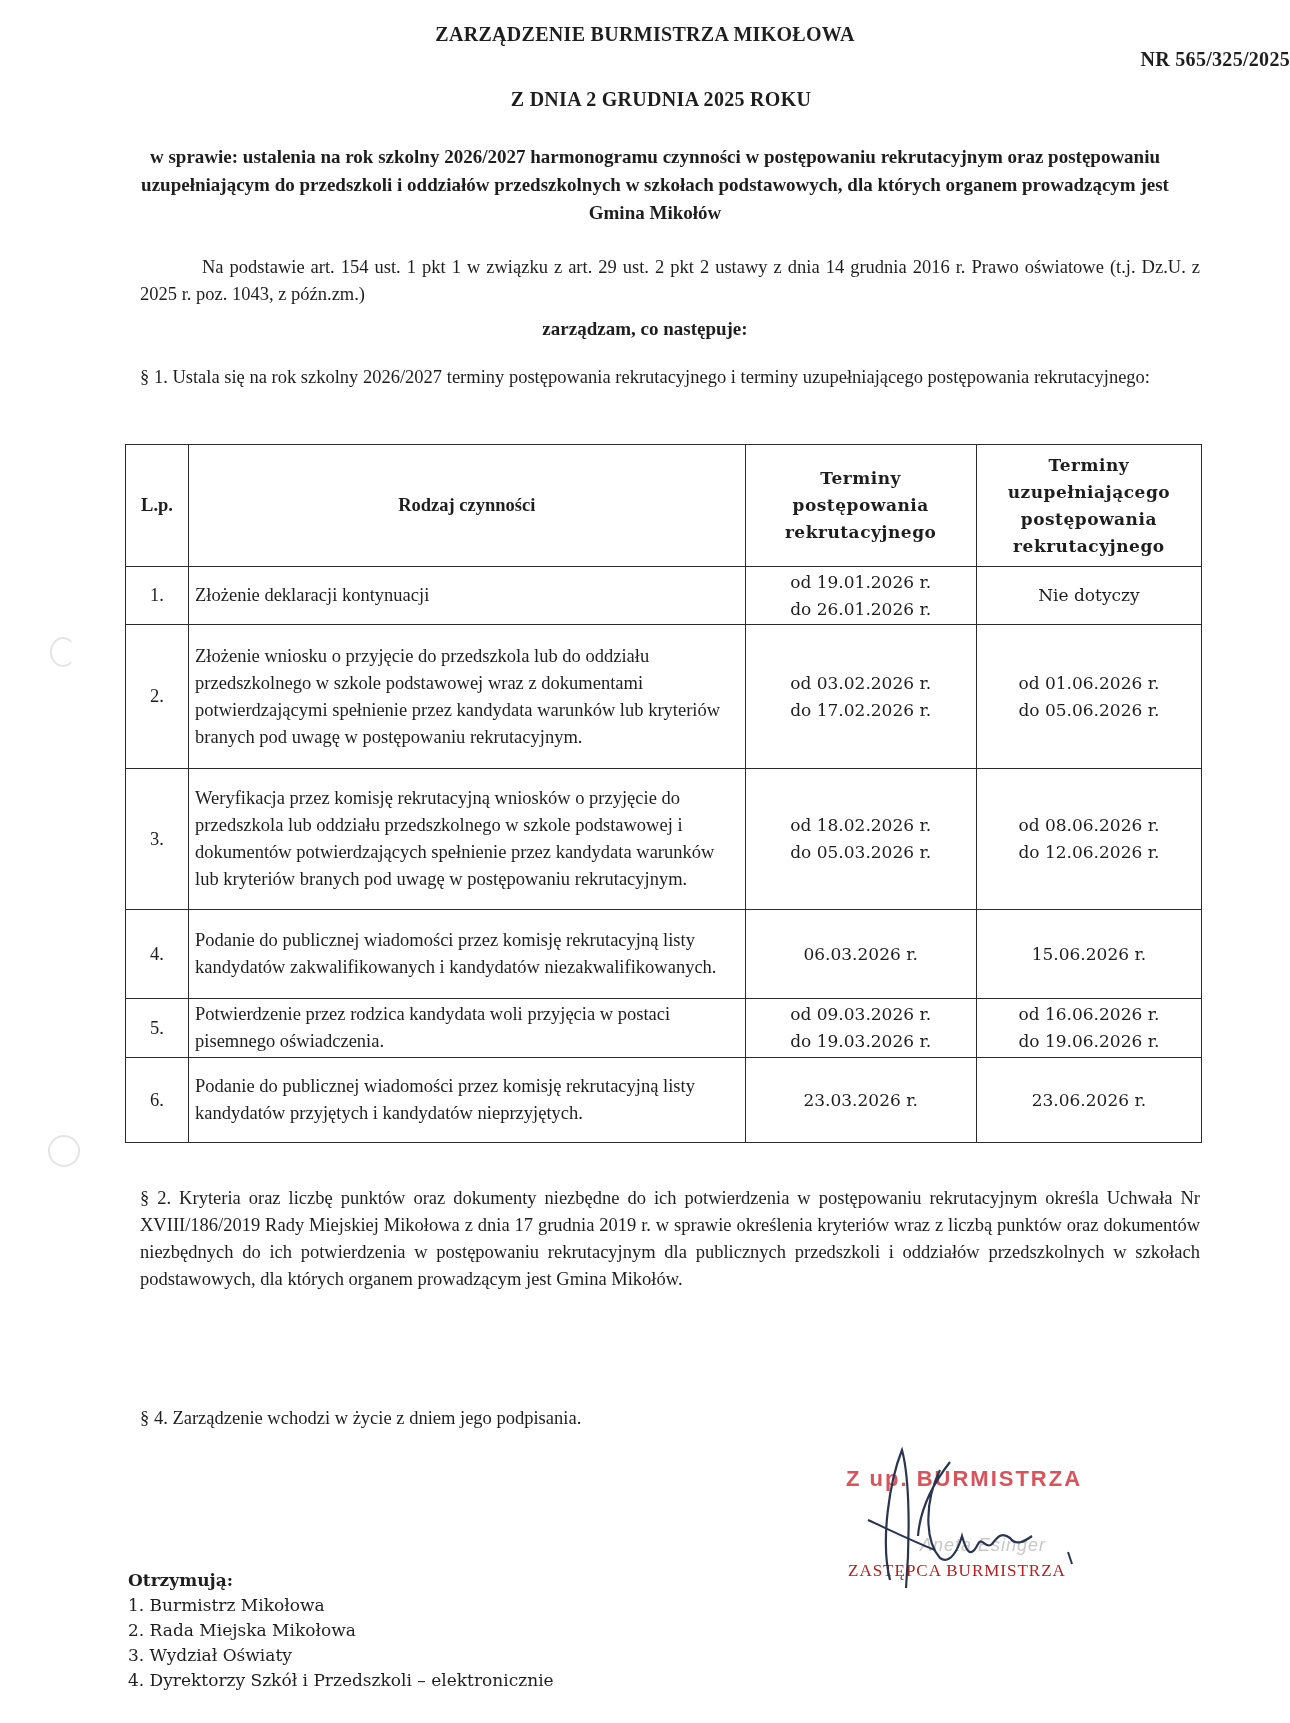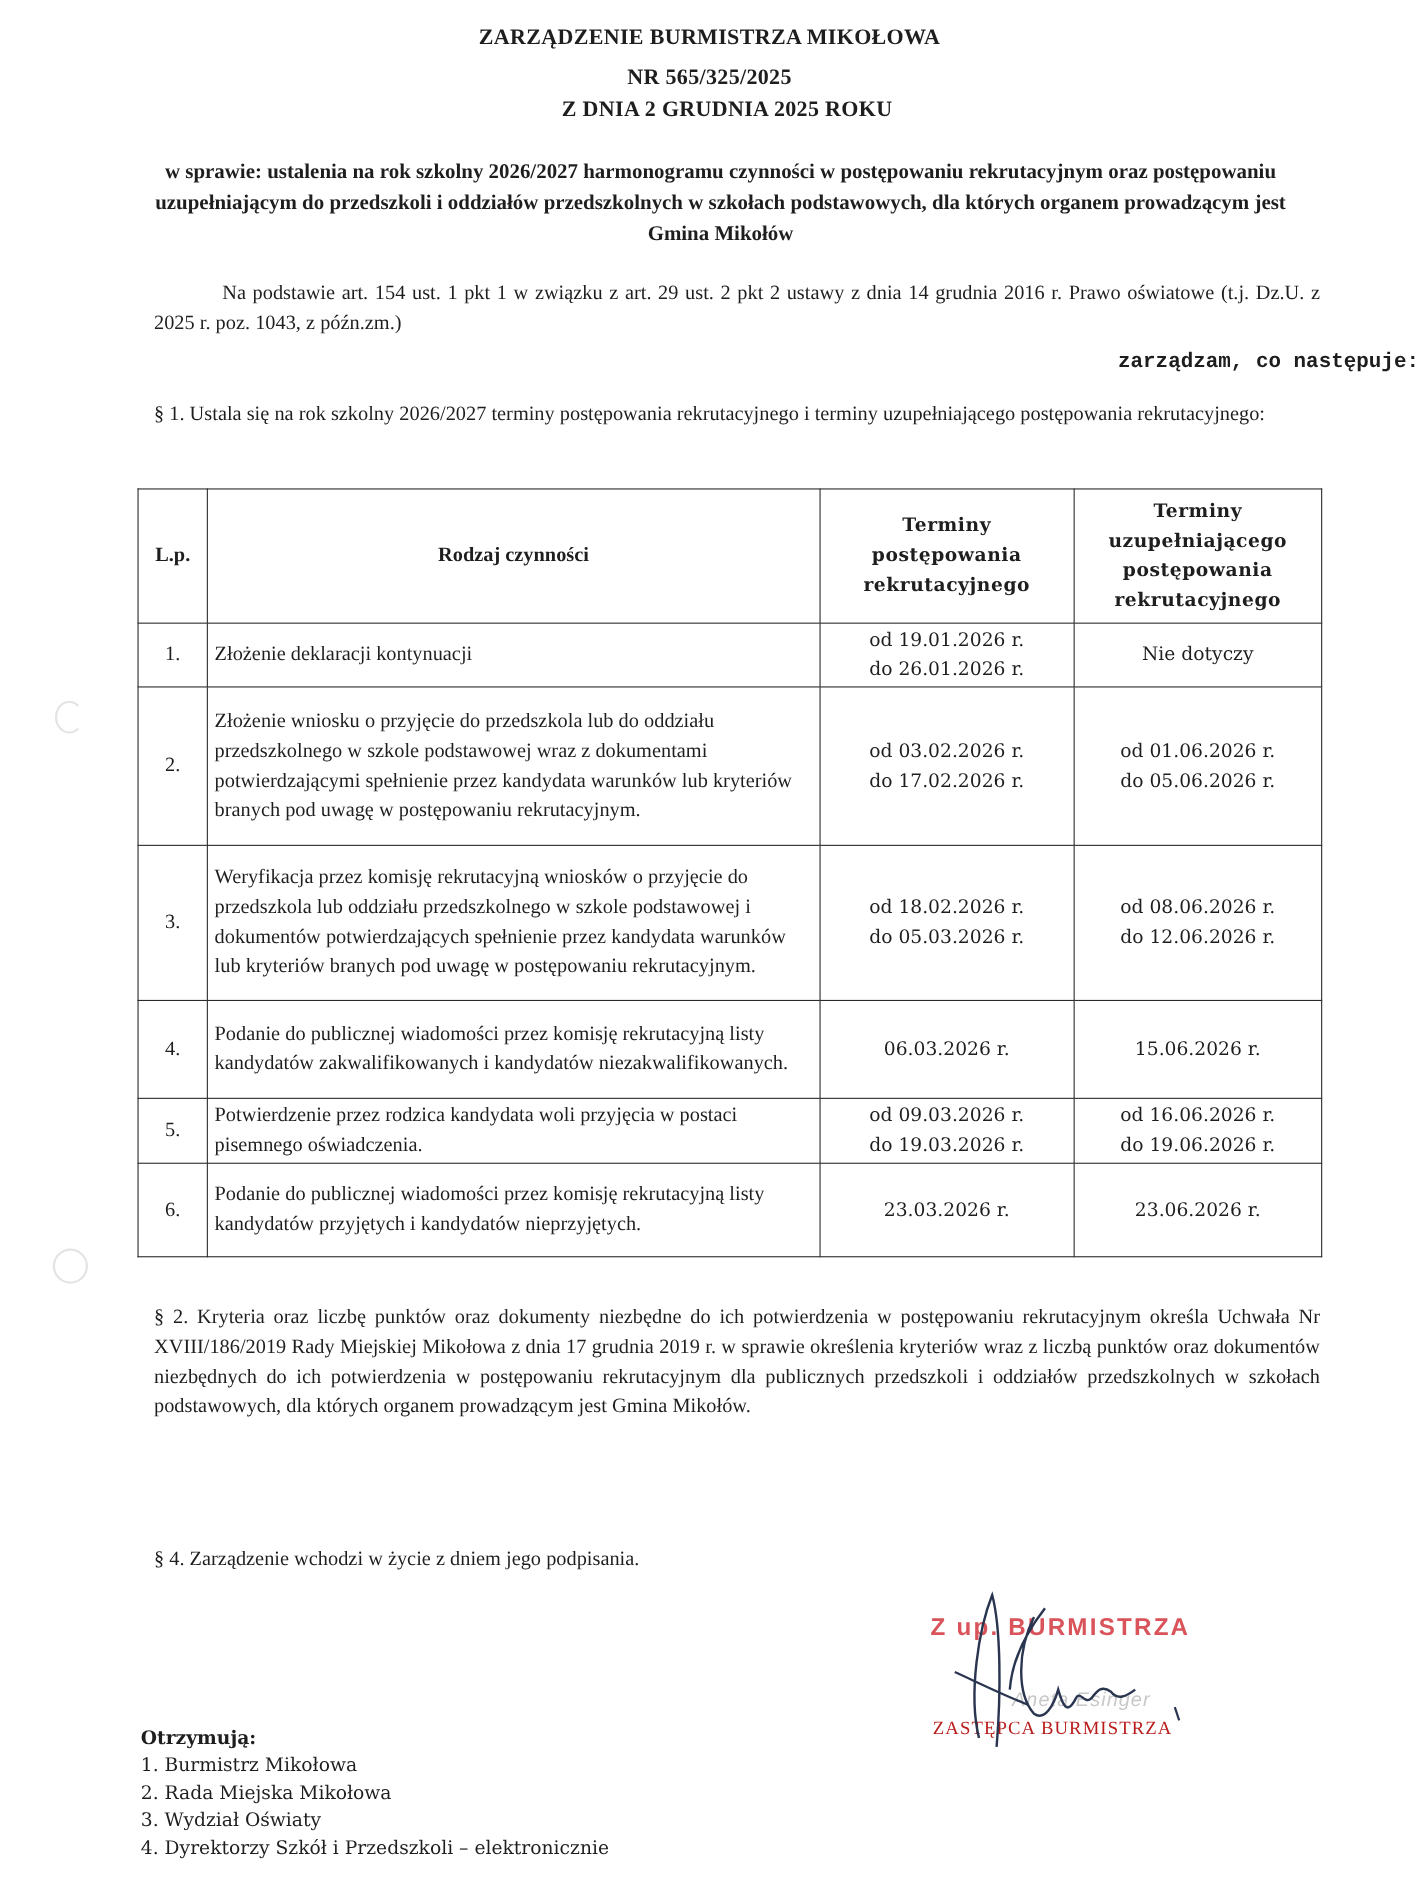--- a/index.html
+++ b/index.html
@@ -5,28 +5,28 @@
   html, body { margin: 0; padding: 0; background: #ffffff; }
   body {
     width: 1290px; height: 1723px; position: relative; overflow: hidden;
     font-family: "Liberation Serif", "DejaVu Serif", serif;
     color: #1e1e1e;
   }
   .page { position: absolute; left: 0; top: 0; width: 1034px; height: 1723px; }
 
   .header { position: absolute; left: 0; width: 1290px; text-align: center; font-weight: bold; font-size: 20px; line-height: 32px; letter-spacing: 0.3px; }
   .header.h1 { top: 18px; }
-  .header.h2 { top: 54px; }
+  .header.h2 { top: 43px; text-align: right; }
   .header.h3 { top: 83px; padding-left: 16px; }
 
   .subject { position: absolute; top: 143px; left: 130px; width: 1050px; text-align: center; font-weight: bold; font-size: 19px; line-height: 28px; }
 
   .basis { position: absolute; top: 254px; left: 140px; width: 1060px; font-size: 18.5px; line-height: 27px; text-indent: 62px; text-align: justify; }
 
-  .decree { position: absolute; top: 318px; left: 0; width: 1290px; text-align: right; font-weight: bold; font-size: 19px; font-family: Liberation Mono, monospace; }
+  .decree { position: absolute; top: 318px; left: 0; width: 1290px; text-align: center; font-weight: bold; font-size: 19px; }
 
   .par1 { position: absolute; top: 364px; left: 140px; width: 1060px; font-size: 18.5px; line-height: 27px; text-align: justify; }
 
   table.schedule {
     position: absolute; top: 444px; left: 125px; width: 1077px;
     border-collapse: collapse; font-size: 18.5px; line-height: 27px;
   }
   table.schedule th, table.schedule td { border: 1.6px solid #2b2b2b; padding: 0 6px; vertical-align: middle; }
   table.schedule th { font-weight: bold; text-align: center; height: 121px; }
   table.schedule th.h-date { font-family: "DejaVu Serif", serif; font-size: 17px; line-height: 27px; letter-spacing: 0.5px; }

